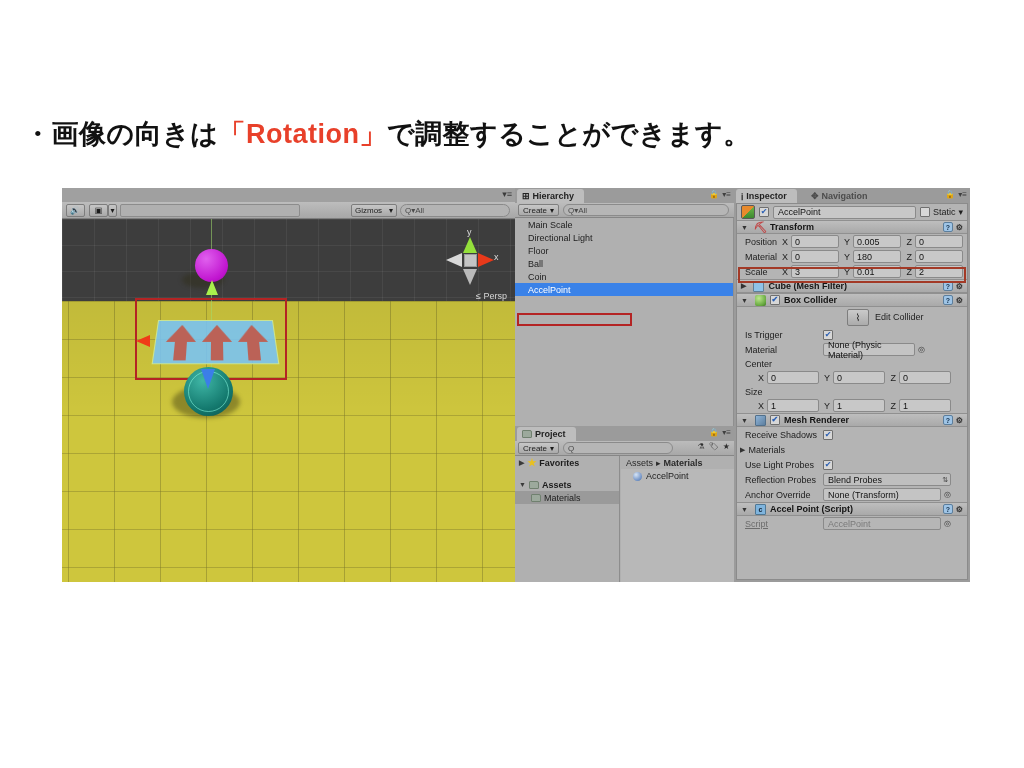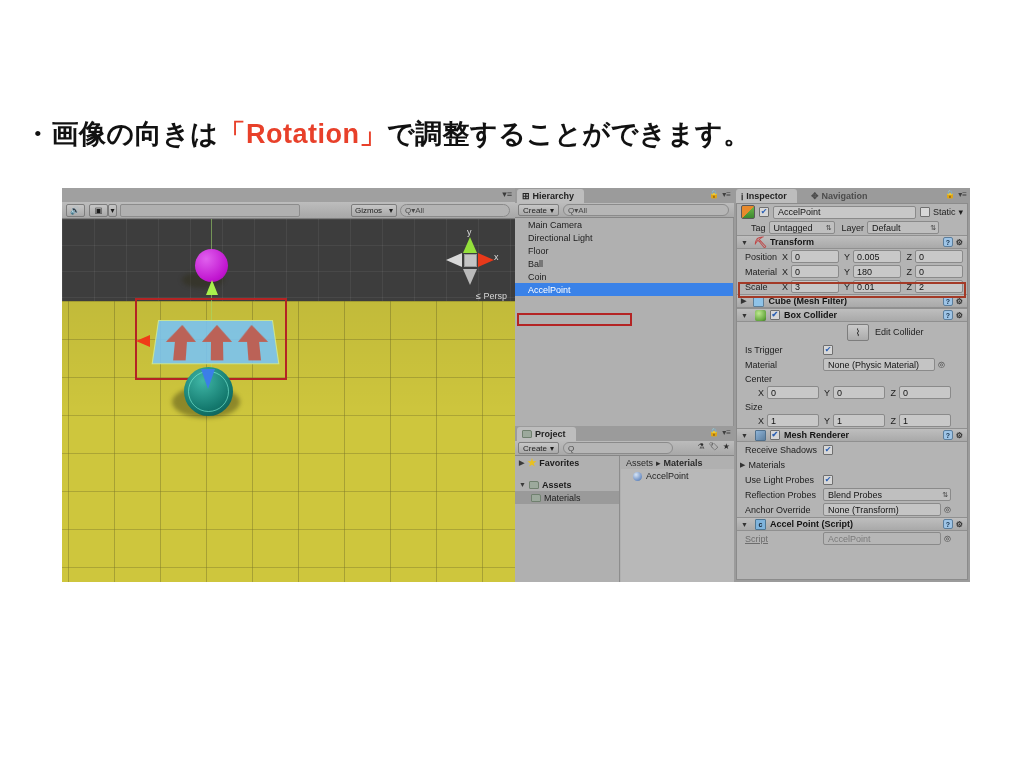--- a/index.html
+++ b/index.html
@@ -568,21 +568,21 @@
         </div>
       </div>
       <div class="panel-toolbar">
         <div class="create-btn">
           <span>Create</span>
           <span>▾</span>
         </div>
         <div class="panel-search" style="left:48px; width:166px;">Q▾All</div>
       </div>
       <div id="hierarchy-body">
-        <div class="hier-item">Main Camera</div>
+        <div class="hier-item">Main Scale</div>
         <div class="hier-item">Directional Light</div>
         <div class="hier-item">Floor</div>
         <div class="hier-item">Ball</div>
         <div class="hier-item">Coin</div>
         <div class="hier-item selected">AccelPoint</div>
         <div id="hier-select-outline"></div>
       </div>
     </div>
 
     <div id="project-panel">
@@ -663,32 +663,20 @@
         <span class="cube-icon"></span>
         <span class="chk">✔</span>
         <span id="insp-name-field">AccelPoint</span>
         <span id="insp-static">
           <span class="chk off">✔</span>
           <span>Static</span>
           <span>▾</span>
         </span>
       </div>
 
-      <div id="insp-taglayer">
-        <span class="fld-label">Tag</span>
-        <span class="popup" style="width:66px;">
-          <span>Untagged</span>
-          <span class="arrows">⇅</span>
-        </span>
-        <span class="fld-label" style="margin-left:4px;">Layer</span>
-        <span class="popup" style="width:72px;">
-          <span>Default</span>
-          <span class="arrows">⇅</span>
-        </span>
-      </div>
 
       <div style="position:relative;">
         <div class="comp-header">
           <span class="foldout-tri">▼</span>
           <span class="transform-icon">⛏</span>
           <span>Transform</span>
           <span class="right-icons">
             <span class="help-icon">?</span>
             <span>⚙</span>
           </span>
@@ -773,21 +761,21 @@
         <span class="fld-label">Edit Collider</span>
       </div>
 
       <div class="prop-row">
         <span class="plabel">Is Trigger</span>
         <span class="chk">✔</span>
       </div>
 
       <div class="prop-row">
         <span class="plabel">Material</span>
-        <span class="obj-field" style="width:112px;">None (Physic Material)</span>
+        <span class="obj-field" style="width:92px;">None (Physic Material)</span>
         <span class="dot-btn">◎</span>
       </div>
 
       <div class="sub-head">Center</div>
       <div class="vec-row indent">
         <span class="axis-grp">
             <span class="axis-lab">X</span>
             <span class="num-field" style="width:52px;">0</span>
           </span>
         <span class="axis-grp">

